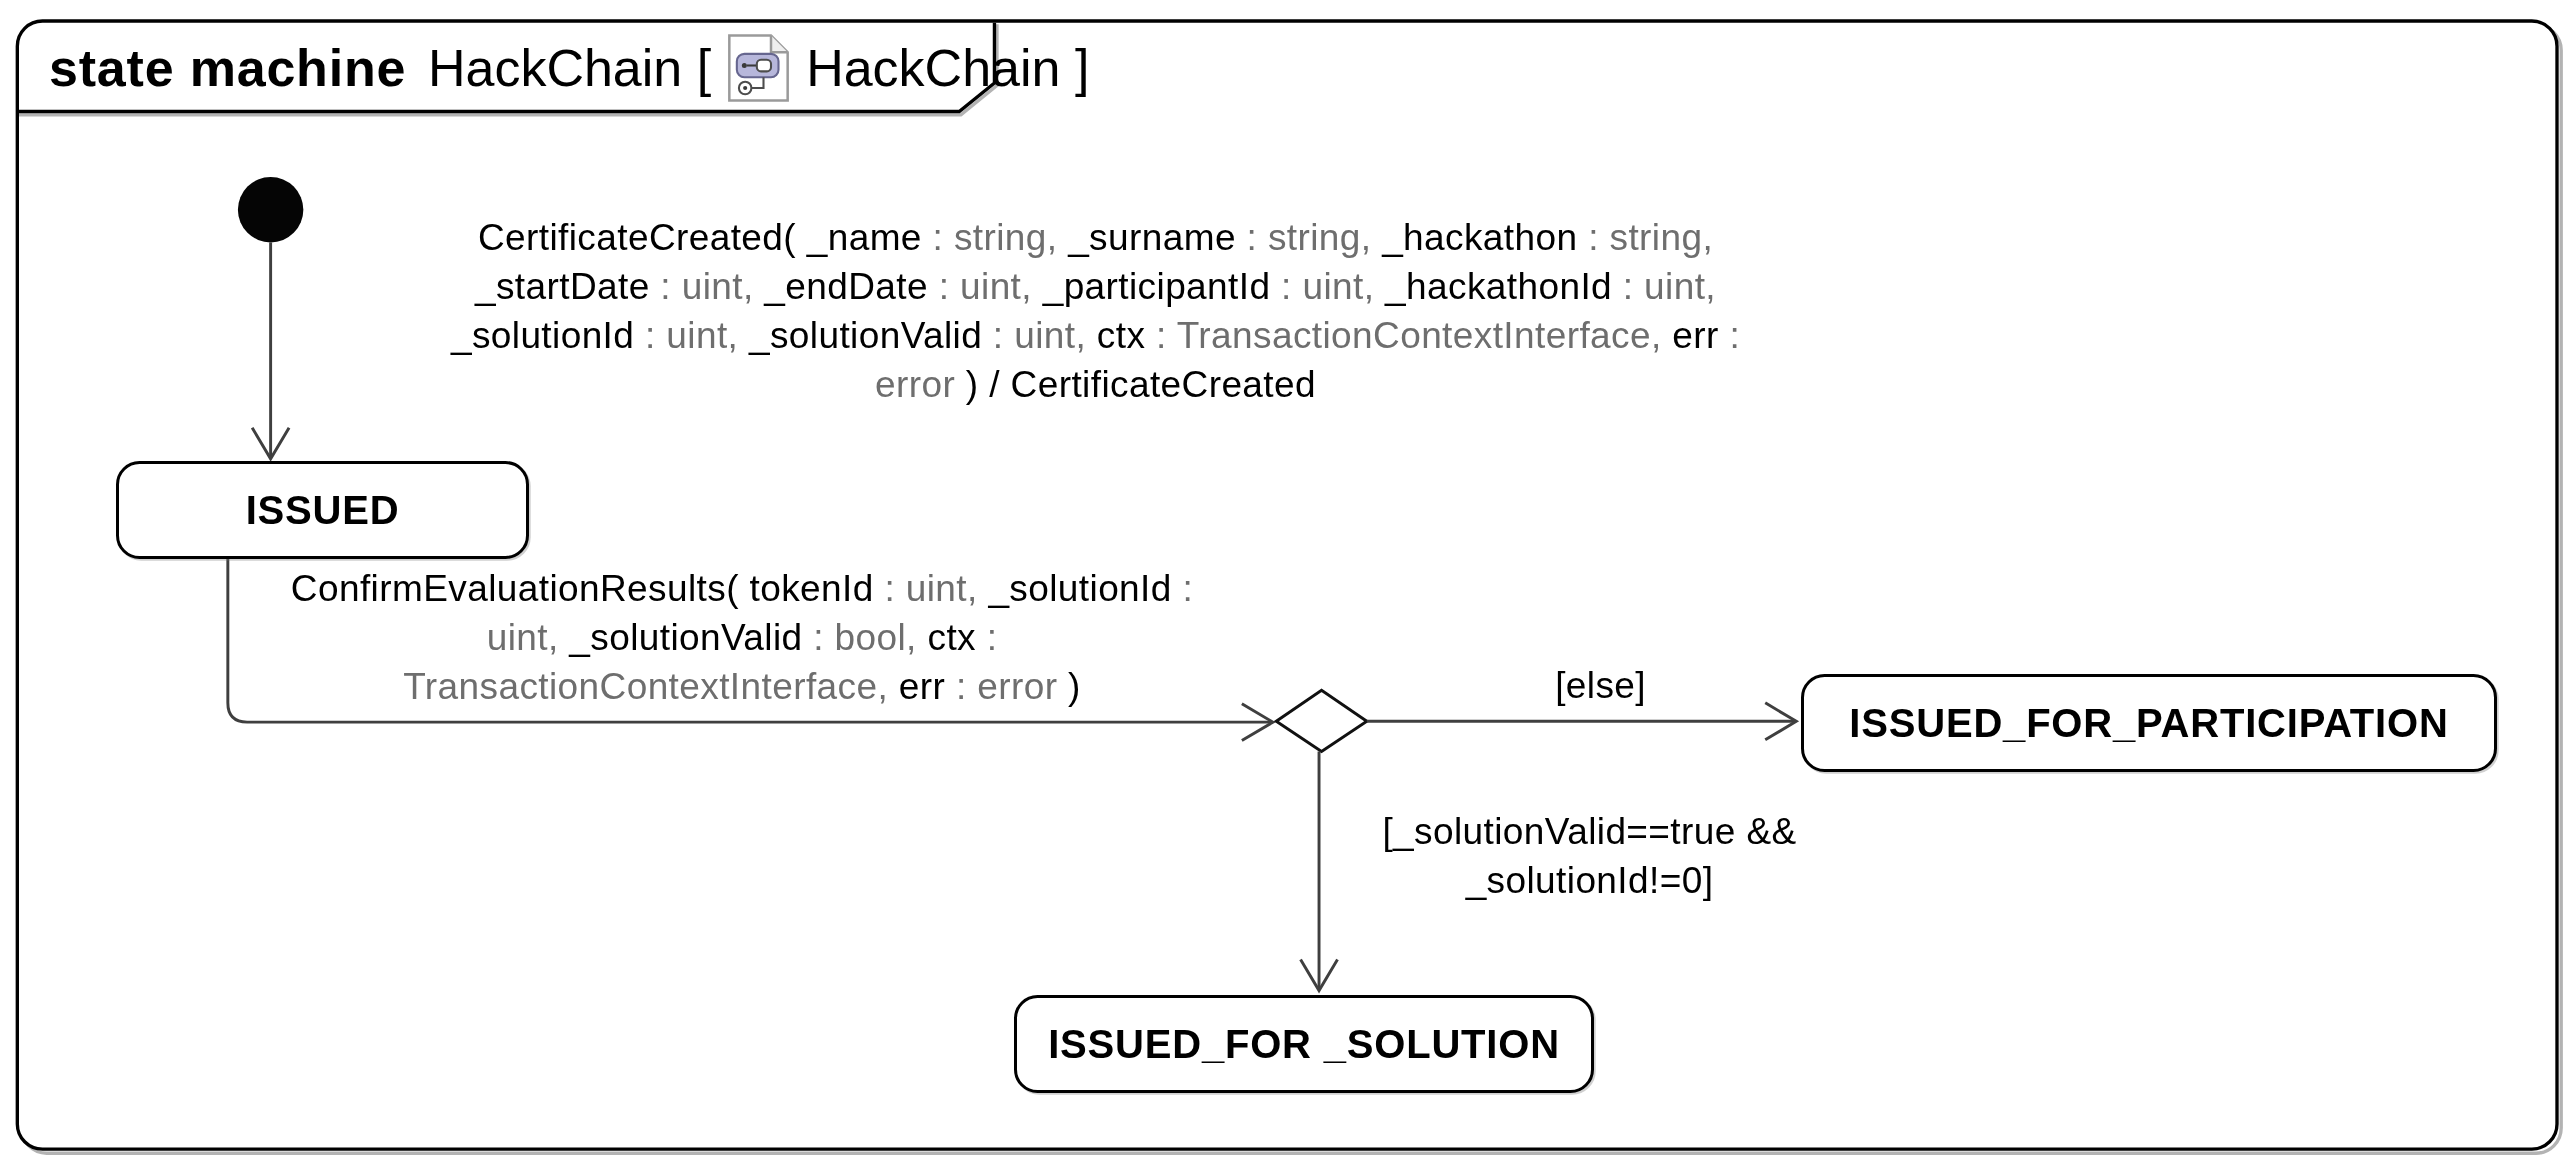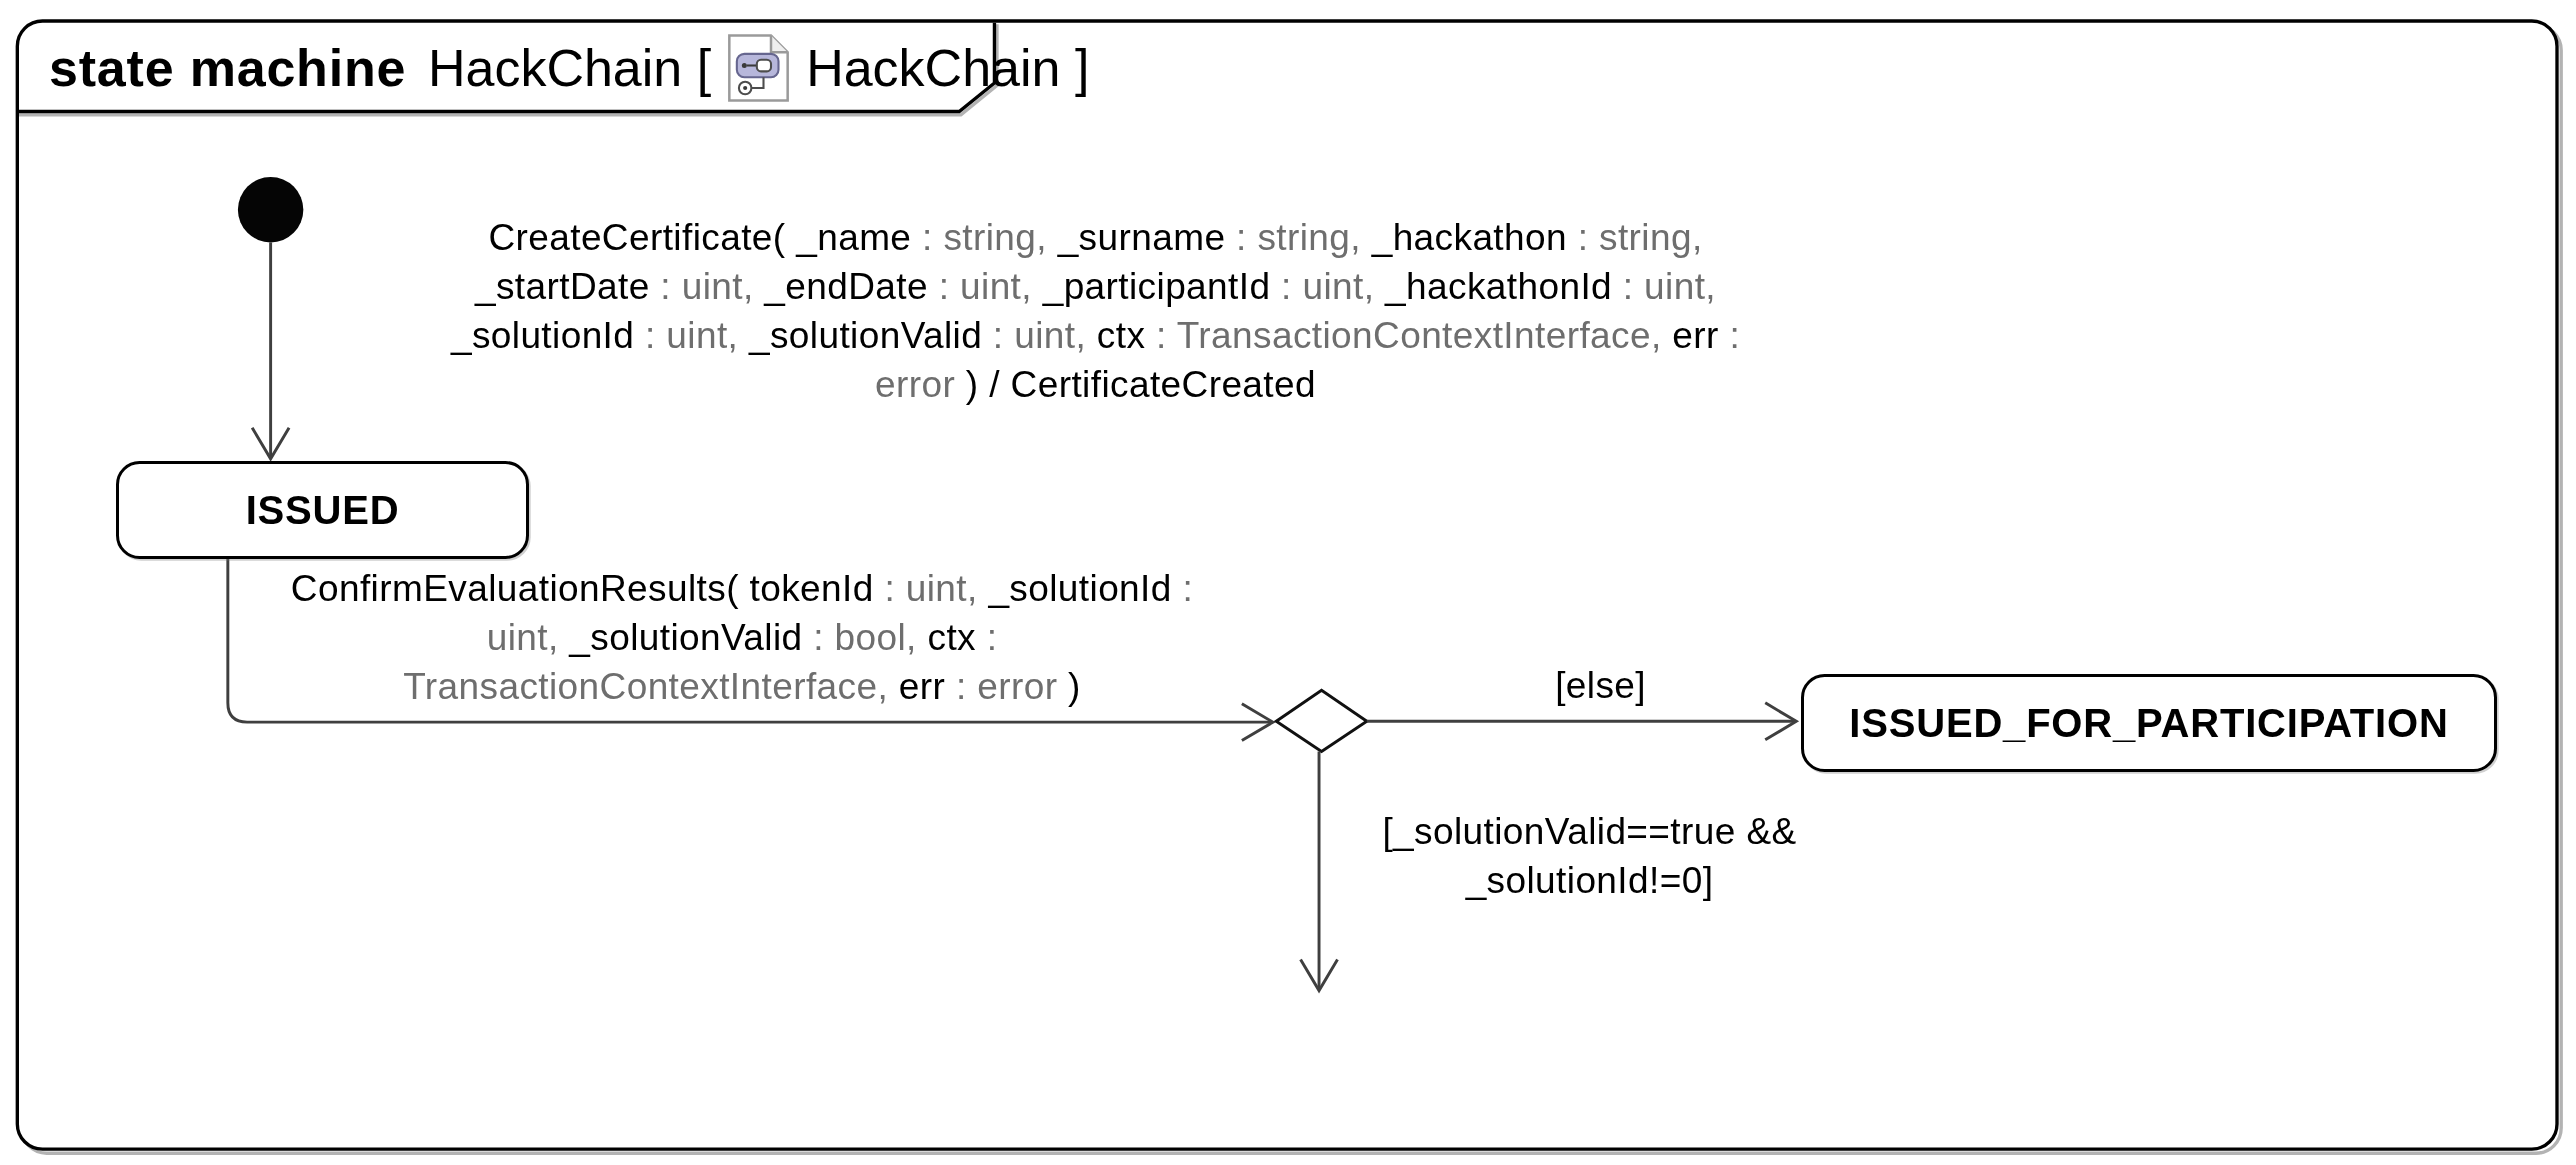--- a/index.html
+++ b/index.html
@@ -92,21 +92,21 @@
       <line x1="25" y1="39" x2="37" y2="39" stroke="#3a3a3a" stroke-width="2.5"></line>
       <rect x="37" y="32" width="17" height="14" rx="5" fill="#ffffff" stroke="#4d4d4d" stroke-width="2.5"></rect>
       <circle cx="23" cy="66" r="7.5" fill="#ffffff" stroke="#4d4d4d" stroke-width="2.5"></circle>
       <circle cx="23" cy="66" r="2.5" fill="#3a3a3a"></circle>
       <path d="M31 66 H 45 V 53" fill="none" stroke="#4d4d4d" stroke-width="2.5"></path>
     </svg>
     <span>HackChain ]</span>
   </div>
 
   <div class="tlabel lbl-create">
-      <div class="tl-line"><span class="seg-name">CreateCertificate( _name</span><span class="seg-type"> : string, </span><span class="seg-name">_surname</span><span class="seg-type"> : string, </span><span class="seg-name">_hackathon</span><span class="seg-type"> : string,</span></div>
+      <div class="tl-line"><span class="seg-name">CertificateCreated( _name</span><span class="seg-type"> : string, </span><span class="seg-name">_surname</span><span class="seg-type"> : string, </span><span class="seg-name">_hackathon</span><span class="seg-type"> : string,</span></div>
       <div class="tl-line"><span class="seg-name">_startDate</span><span class="seg-type"> : uint, </span><span class="seg-name">_endDate</span><span class="seg-type"> : uint, </span><span class="seg-name">_participantId</span><span class="seg-type"> : uint, </span><span class="seg-name">_hackathonId</span><span class="seg-type"> : uint,</span></div>
       <div class="tl-line"><span class="seg-name">_solutionId</span><span class="seg-type"> : uint, </span><span class="seg-name">_solutionValid</span><span class="seg-type"> : uint, </span><span class="seg-name">ctx</span><span class="seg-type"> : TransactionContextInterface, </span><span class="seg-name">err</span><span class="seg-type"> :</span></div>
       <div class="tl-line"><span class="seg-type">error</span><span class="seg-name"> ) / CertificateCreated</span></div>
     </div>
 
   <div class="state state-issued">
     <span>ISSUED</span>
   </div>
 
   <div class="tlabel lbl-confirm">
@@ -119,15 +119,18 @@
 
   <div class="tlabel lbl-guard">
     <div>[_solutionValid==true &amp;&amp;</div>
     <div>_solutionId!=0]</div>
   </div>
 
   <div class="state state-participation">
     <span>ISSUED_FOR_PARTICIPATION</span>
   </div>
 
+  <div class="state state-solution">
+    <span>ISSUED_FOR _SOLUTION</span>
+  </div>
 
 </div>
 
 
 </body></html>

